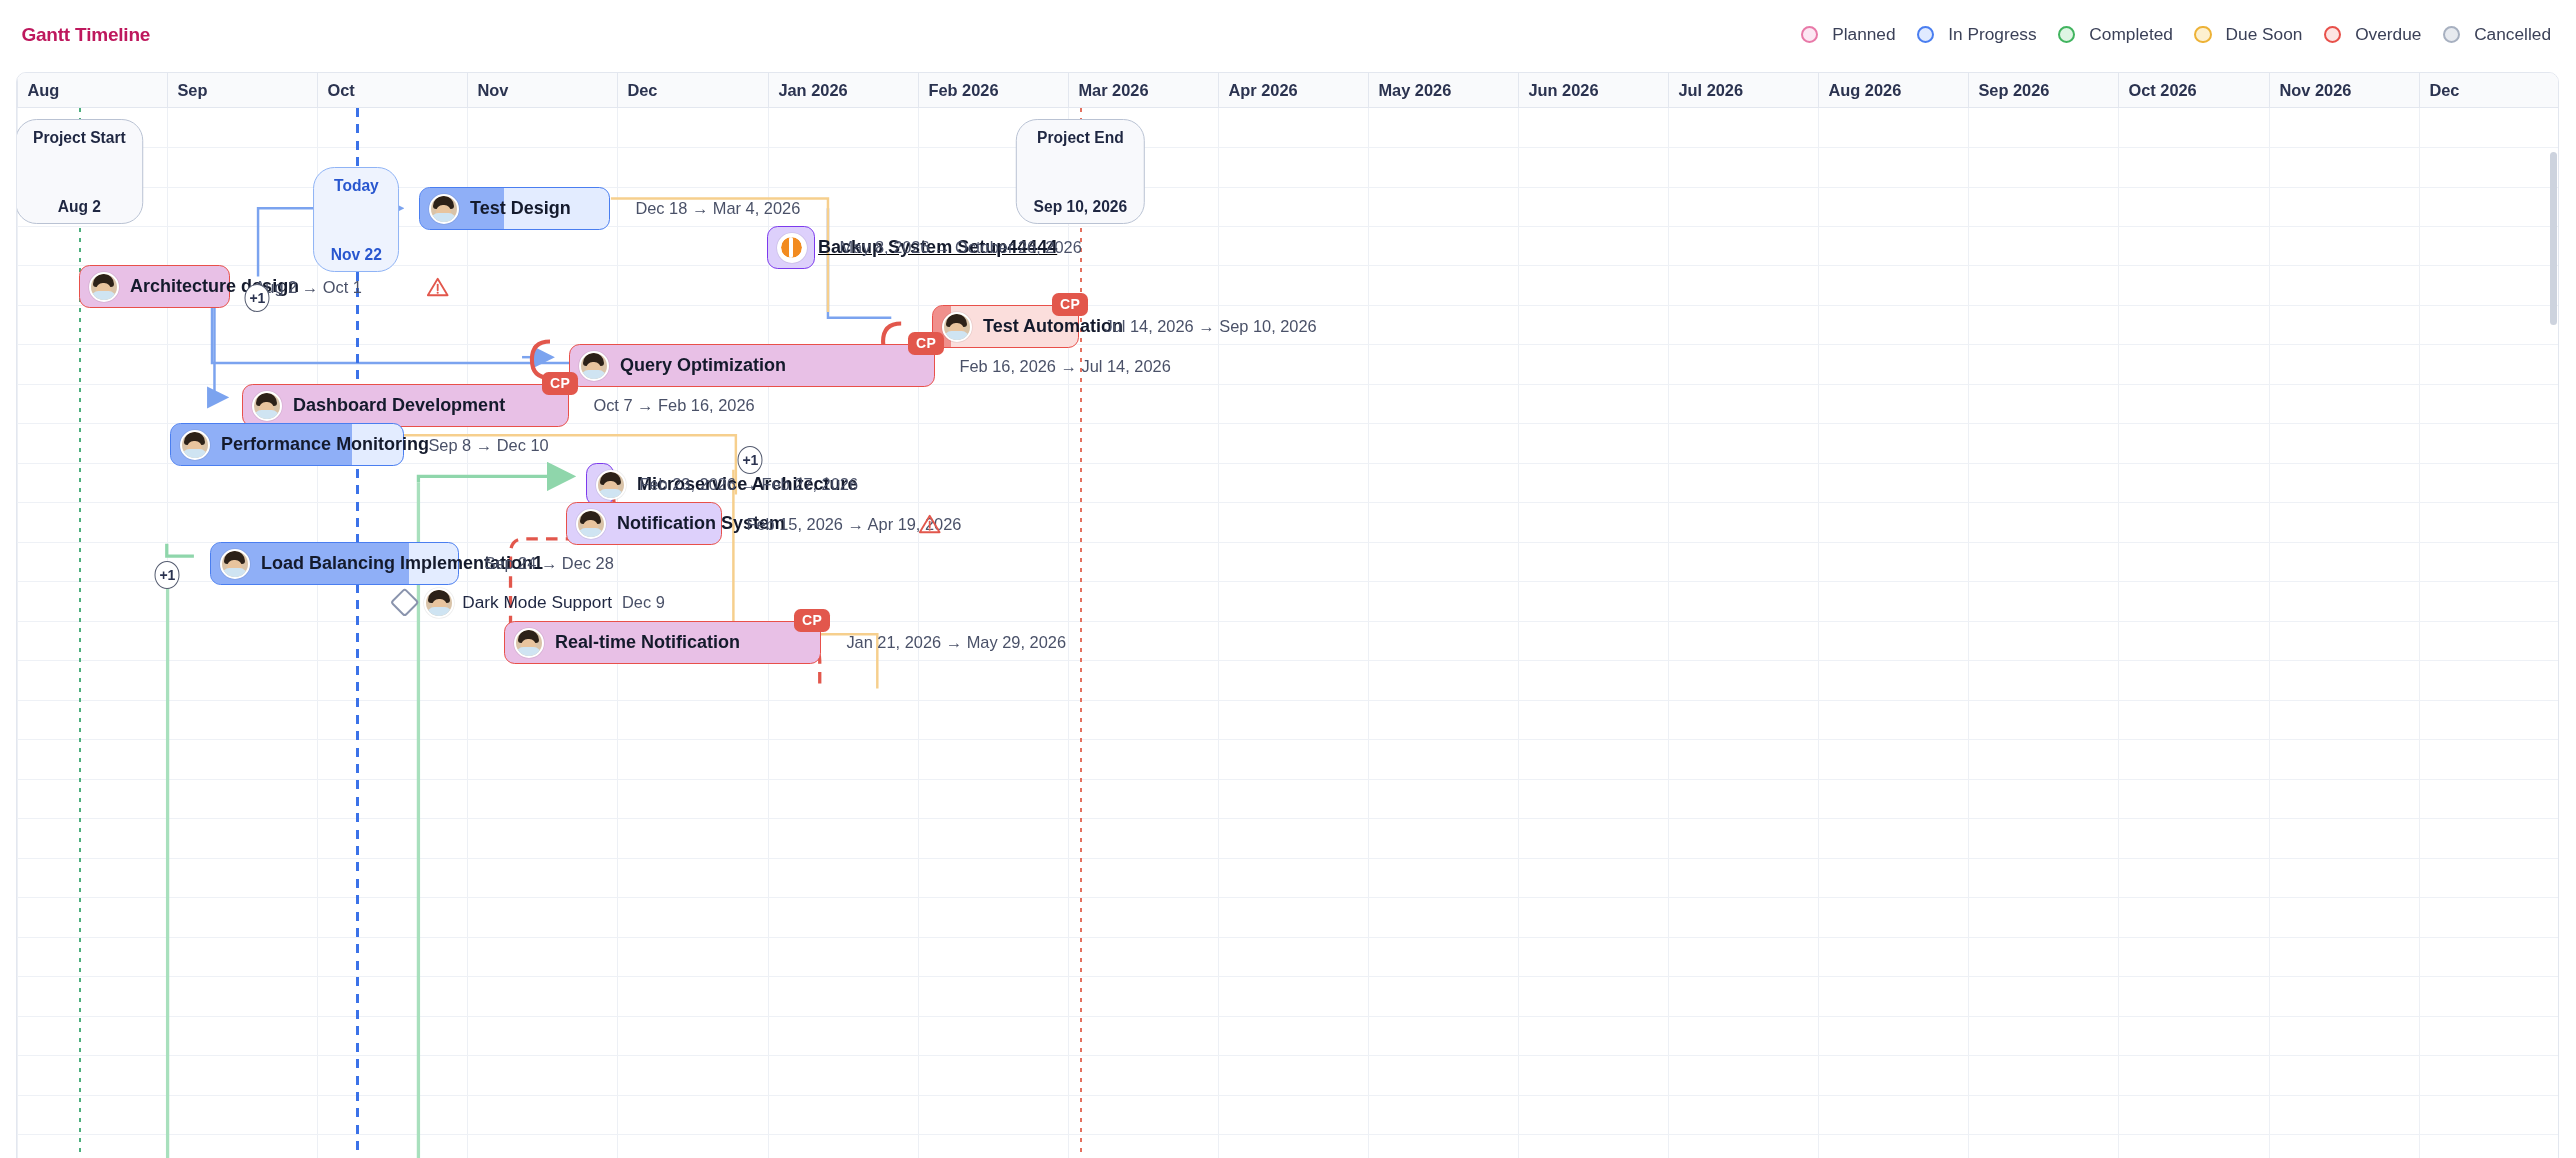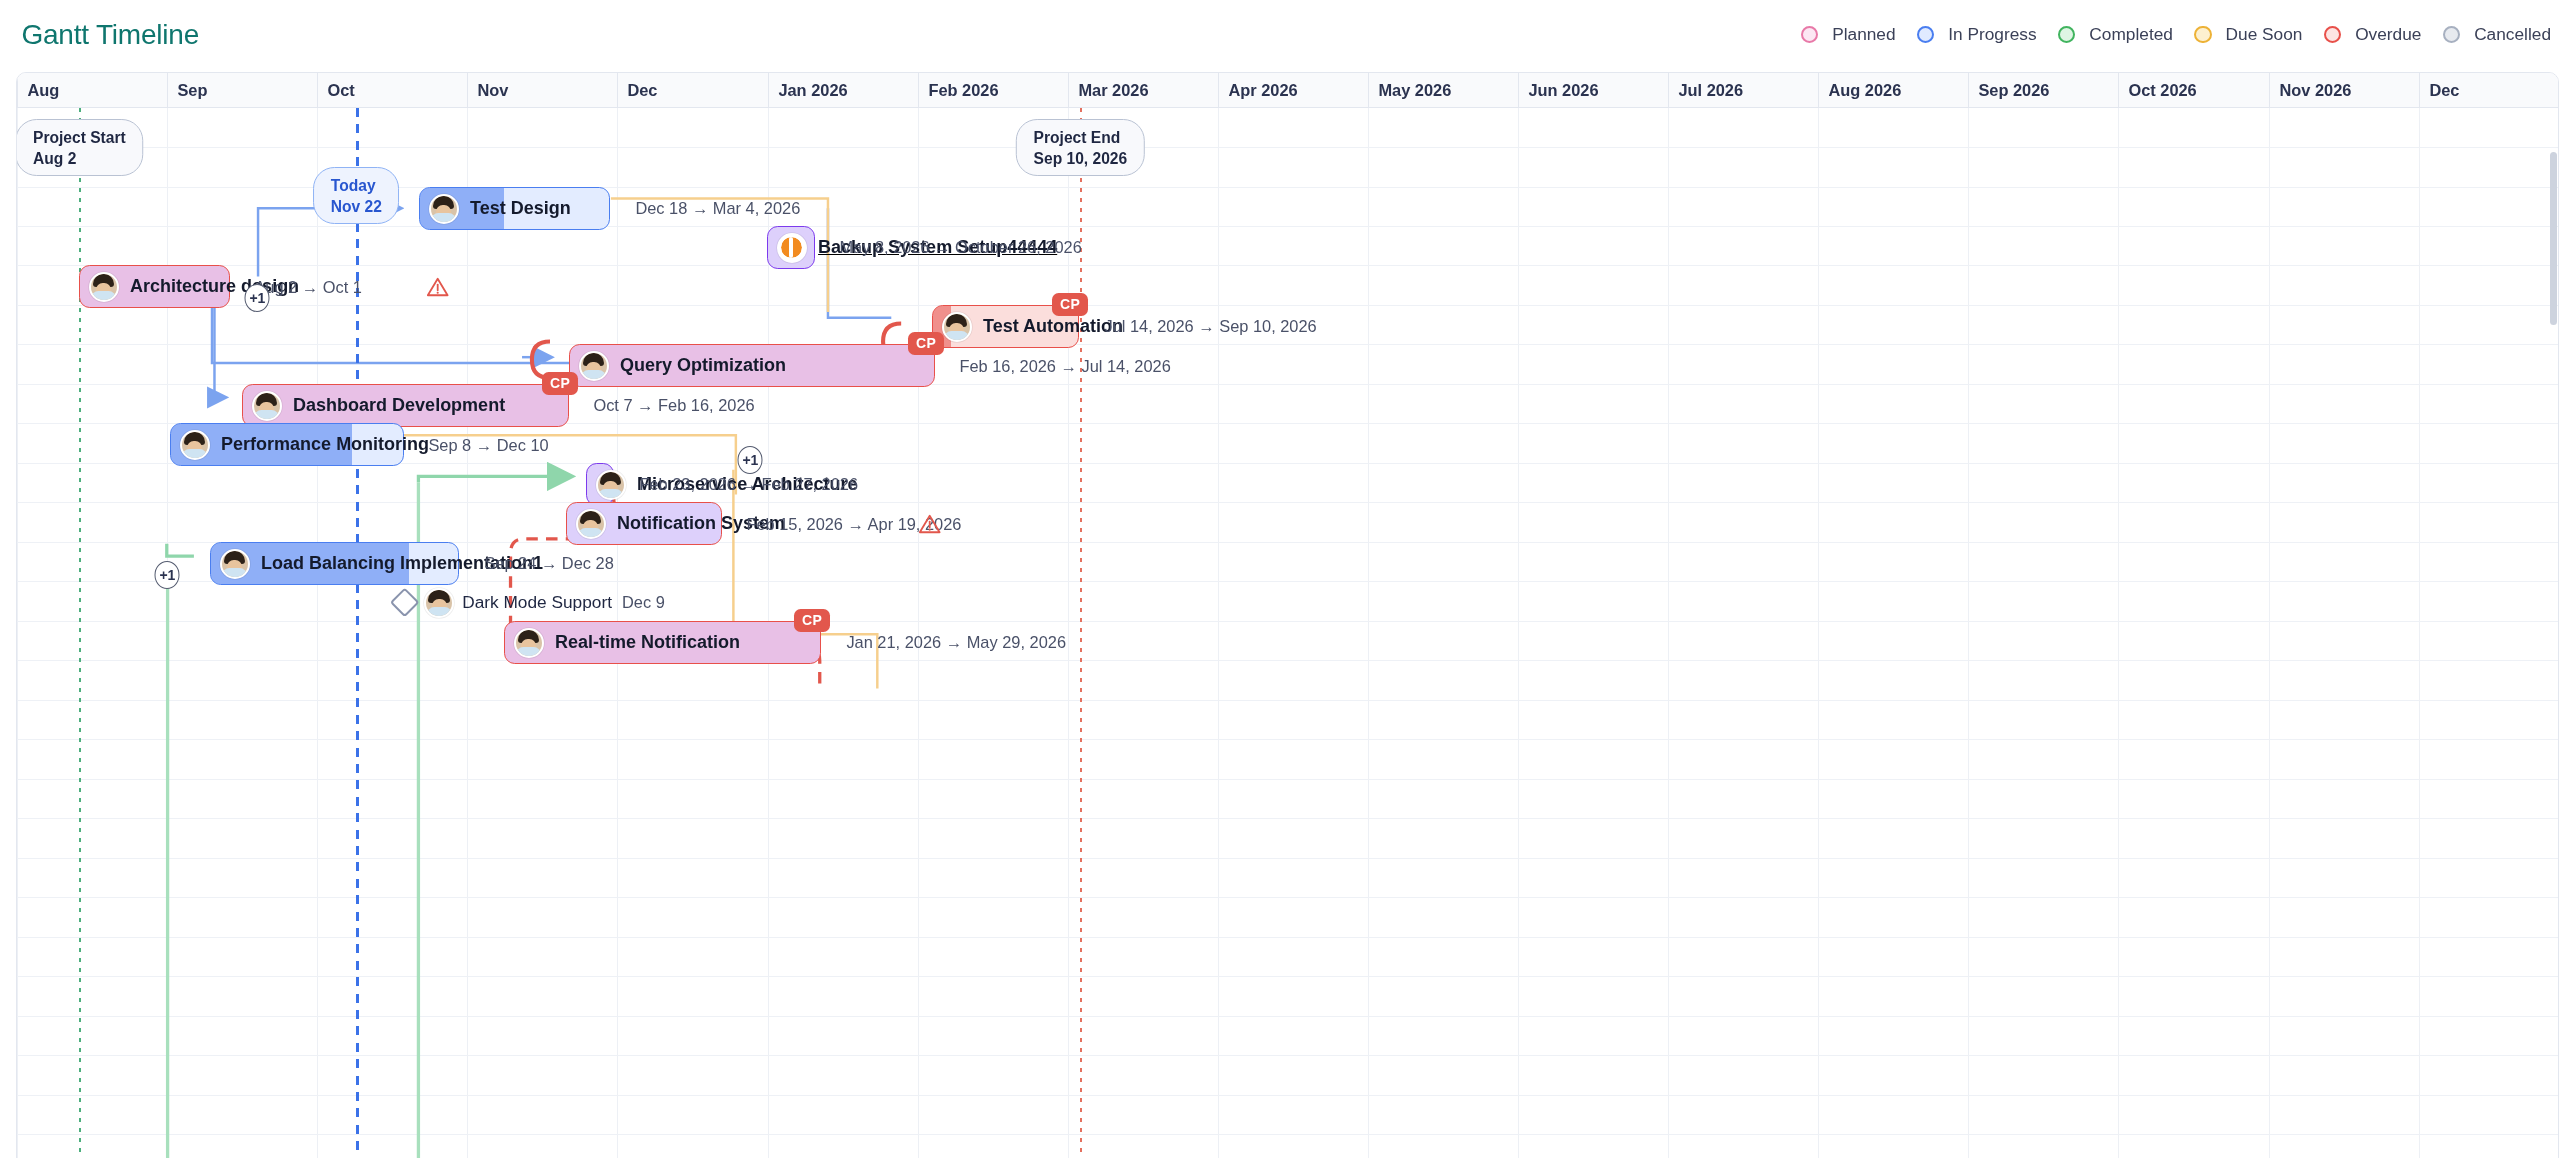--- a/index.html
+++ b/index.html
@@ -12,21 +12,21 @@
   }
   #app { position: relative; width: 2576px; height: 1158px; background:#fff; }
 
   
   .topbar {
     position: absolute; left:0; top:0; width:2576px; height:69px;
     display:flex; align-items:center; justify-content:space-between;
     padding: 0 25px 0 21.4px;
   }
   .app-title {
-    font-size: 28px; font-weight: 400; color:#0f766e; letter-spacing:-0.2px;
+    font-size: 19px; font-weight: 700; color:#be185d; letter-spacing:-0.2px;
     line-height: 1;
   }
   .legend { display:flex; align-items:center; gap:21.4px; }
   .legend-item { display:flex; align-items:center; gap:14px; }
   .legend-dot {
     width:17.3px; height:17.3px; border-radius:50%;
     border:2.1px solid #ccc; background:#fff; display:block;
   }
   .legend-label { font-size:17.3px; color:#3b4158; font-weight:400; white-space:nowrap; }
 
@@ -52,25 +52,26 @@
   
   .today-line { position:absolute; top:35px; bottom:0; width:2.5px;
                 background: repeating-linear-gradient(to bottom,#3b72e8 0 9px, transparent 9px 16.4px); }
   .start-line { position:absolute; top:35px; bottom:0; width:1.6px;
                 background: repeating-linear-gradient(to bottom,#4caf7d 0 4.1px, transparent 4.1px 10px); }
   .end-line { position:absolute; top:35px; bottom:0; width:1.6px;
               background: repeating-linear-gradient(to bottom,#e4705f 0 4.1px, transparent 4.1px 10px); }
 
   .marker {
     position:absolute; transform:translateX(-50%);
-    display:flex; flex-direction:column; align-items:flex-start; justify-content:center;
+    display:flex; flex-direction:column; align-items:center; justify-content:center;
     padding:6.6px 16.4px; border-radius:21.4px;
     background:#f8f9fc; border:1.6px solid #b9c2d3;
     font-size:15.6px; font-weight:700; color:#1f2742; line-height:1.35;
     white-space:nowrap;
+    gap:48px;
   }
   .marker.today { border-color:#8fb3f5; background:#eef3fe; color:#2856cf;margin-top:48px; }
 
   
   .bar {
     position:absolute; height:43px; border-radius:10.7px;
     display:flex; align-items:center;
     border:1.6px solid transparent;
     overflow:visible;
   }

